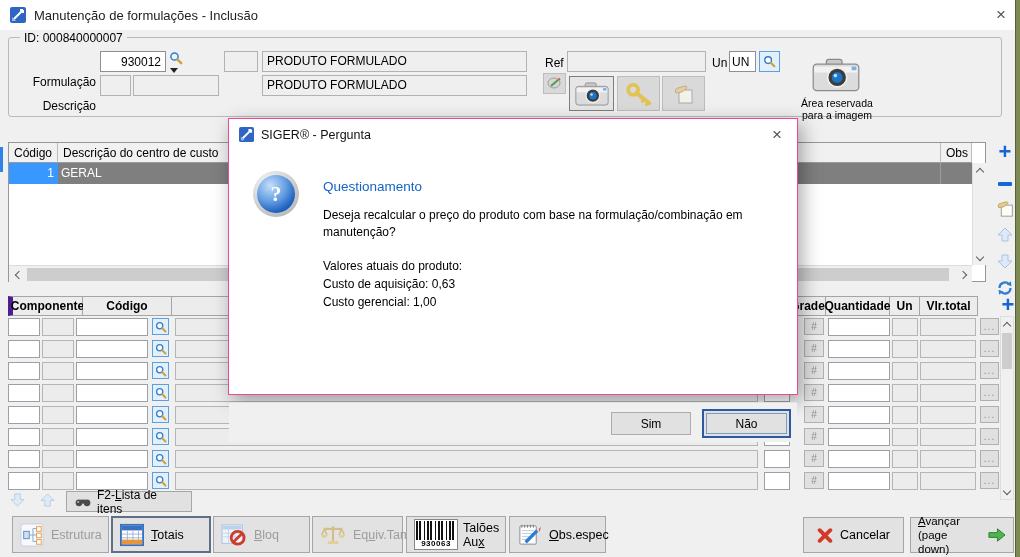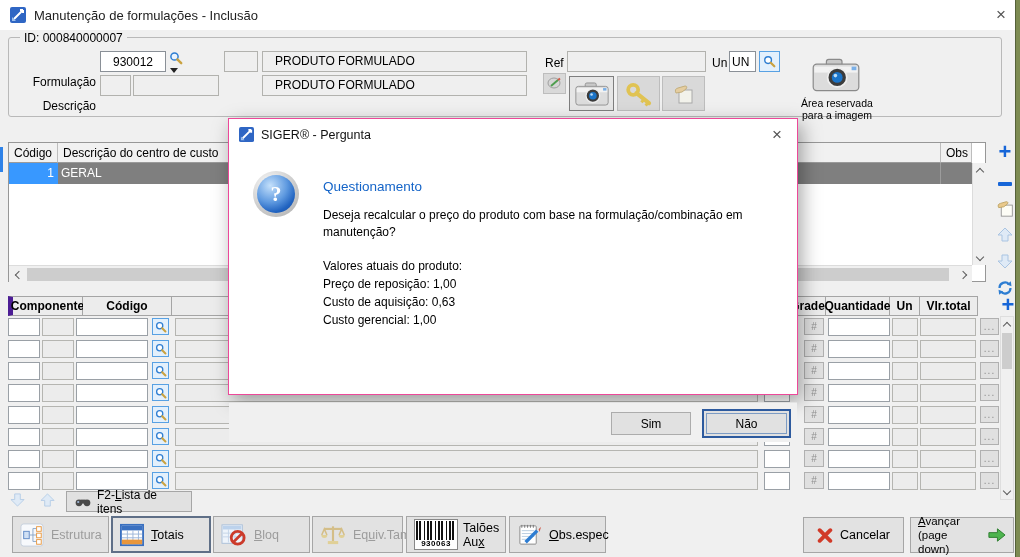--- a/index.html
+++ b/index.html
@@ -9,21 +9,21 @@
   .win { position:absolute; left:0; top:0; width:1016px; height:557px; background:#f0f0f0; border-right:1px solid #55613a; }
   
   .titlebar { position:absolute; left:0; top:0; width:100%; height:30px; background:#fff; }
   .title-text { position:absolute; left:34px; top:8px; font-size:13px; color:#222; }
   .close-x { position:absolute; top:5px; width:20px; height:20px; color:#555; font-size:17px; line-height:20px; text-align:center; cursor:pointer; }
   
   .groupbox { position:absolute; left:8px; top:37px; width:994px; height:80px; border:1px solid #b9b9b9; border-radius:3px; }
   .gb-label { position:absolute; left:20px; top:31px; background:#f0f0f0; padding:0 4px; font-size:12px; }
   .lbl { position:absolute; font-size:12px; white-space:nowrap; }
   .lbl.r { text-align:right;margin-top:19px; }
-  .inp { position:absolute; height:21px; background:#fff; border:1px solid #8a9097; padding:1px 12px; font-size:12px; line-height:17px; }
+  .inp { position:absolute; height:21px; background:#fff; border:1px solid #8a9097; padding:1px 4px; font-size:12px; line-height:17px; }
   .inp.ro { background:#efefef; border-color:#b2b2ae; }
   .btn { position:absolute; background:#d9d9d9; border:1px solid #bdbdbd; display:flex; align-items:center; justify-content:center; }
   .btn.framed { background:#e6e6e6; border:1px solid #7e7e7e; }
   .magbtn { position:absolute; background:#e3f0fc; border:1px solid #58a1e3; display:flex; align-items:center; justify-content:center; }
   .caret { width:0; height:0; border-left:4px solid transparent; border-right:4px solid transparent; border-top:5px solid #222; }
   
   .ctable { position:absolute; left:8px; top:142px; width:978px; height:140px; background:#fff; border:1px solid #979797; }
   .hcell { position:absolute; top:0; height:20px; background:#f1f1f1; border-right:1px solid #bdbdbd; border-bottom:1px solid #9a9a9a; font-size:12px; display:flex; align-items:center; padding:0 5px; }
   .sel-blue { background:#3898ff; color:#fff; }
   .sel-gray { background:#7f7f7f; color:#fff; }
@@ -527,21 +527,20 @@
     <span class="dlg-title">SIGER® - Pergunta</span>
     <span class="close-x" style="left:538px;top:6px">×</span>
 
     <div class="qsphere">
           <div class="qinner">?</div>
         </div>
     <div class="dlg-head">Questionamento</div>
     <div class="dlg-text">Deseja recalcular o preço do produto com base na formulação/combinação em manutenção?</div>
     <div class="dlg-vals">
       <div>Valores atuais do produto:</div>
-      <div>Preço de reposição: 1,00</div>
       <div>Custo de aquisição: 0,63</div>
       <div>Custo gerencial: 1,00</div>
     </div>
 
     <div class="dlg-footer">
       <div class="wbtn" style="left:382px;top:9px;width:80px;height:23px">Sim</div>
       <div class="nobtn">
         <div class="inner">Não</div>
       </div>
     </div>

